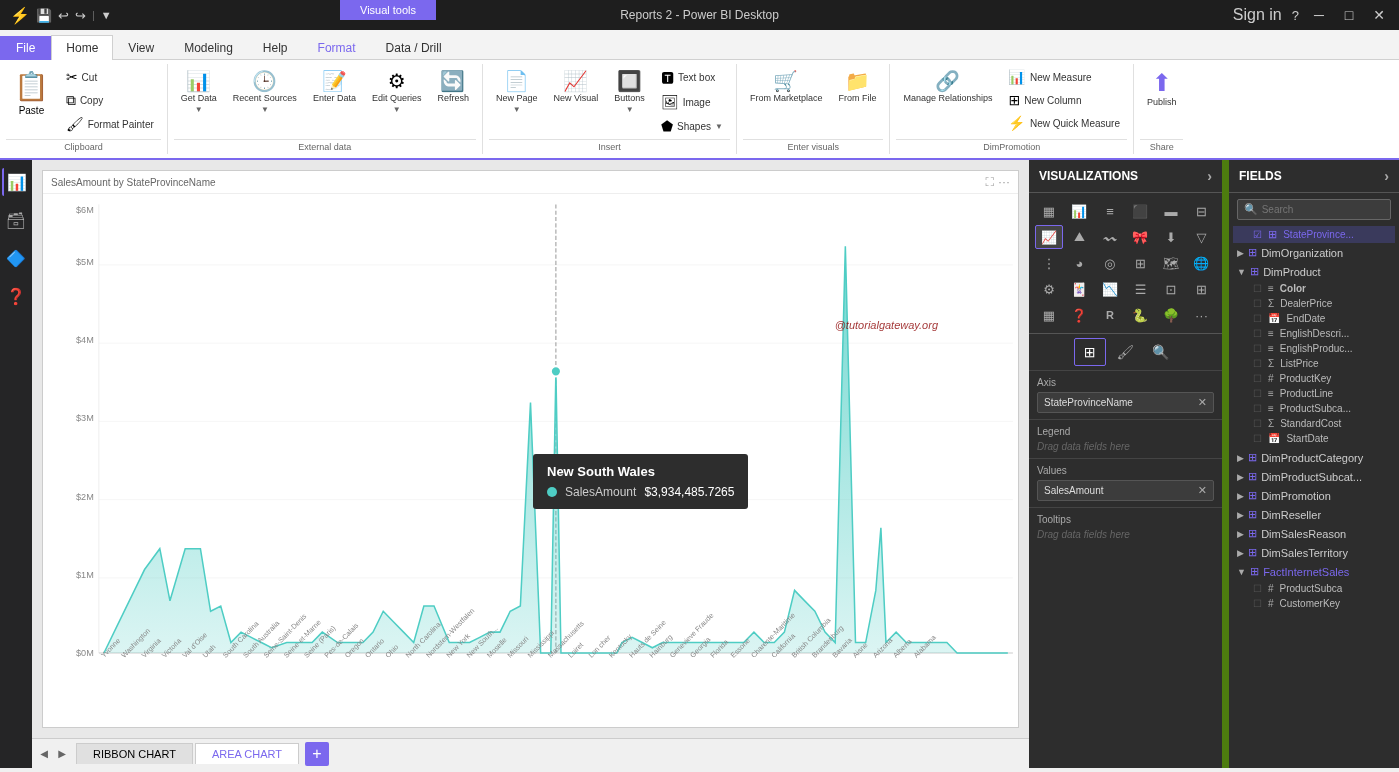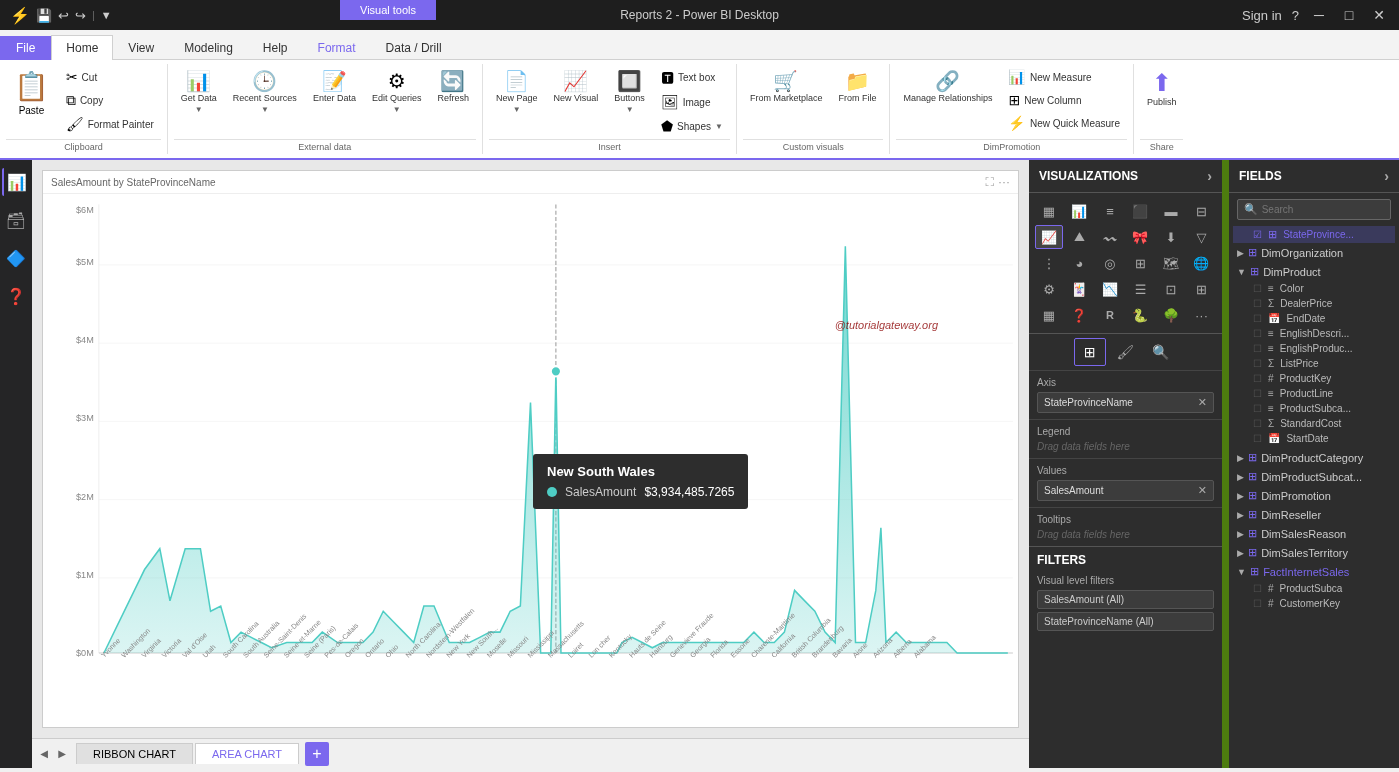--- a/index.html
+++ b/index.html
@@ -356,21 +356,21 @@
     <span style="font-size:13px;color:#ccc;cursor:pointer;">↩</span>
     <span style="font-size:13px;color:#ccc;cursor:pointer;">↪</span>
     <span style="color:#666;font-size:11px;">|</span>
     <span style="font-size:11px;color:#ccc;">▼</span>
   </div>
   <div style="position:absolute;top:0;left:340px;background:#7b68ee;padding:0 20px;height:20px;display:flex;align-items:center;">
     <span style="color:white;font-size:11px;">Visual tools</span>
   </div>
   <div class="title-bar-title" style="font-size:12px;color:#ccc;position:absolute;left:50%;transform:translateX(-50%);">Reports 2 - Power BI Desktop</div>
   <div style="display:flex;align-items:center;gap:10px;">
-    <span style="font-size:13px;color:#ccc;cursor:pointer;">Sign in</span>
+    <span style="font-size:16px;color:#ccc;cursor:pointer;">Sign in</span>
     <span style="font-size:13px;color:#ccc;cursor:pointer;">?</span>
     <div class="title-bar-btn">─</div>
     <div class="title-bar-btn">□</div>
     <div class="title-bar-btn close">✕</div>
   </div>
 </div>
 
 <div class="ribbon-tabs">
   <div class="ribbon-tab file active">File</div>
   <div class="ribbon-tab active">Home</div>
@@ -475,21 +475,21 @@
     <div class="ribbon-group-content">
       <div class="ribbon-btn">
         <span class="icon">🛒</span>
         <span class="label">From Marketplace</span>
       </div>
       <div class="ribbon-btn">
         <span class="icon">📁</span>
         <span class="label">From File</span>
       </div>
     </div>
-    <div class="ribbon-group-label">Custom visuals</div>
+    <div class="ribbon-group-label">Enter visuals</div>
   </div>
 
   <div class="ribbon-group">
     <div class="ribbon-group-content">
       <div class="ribbon-btn">
         <span class="icon">🔗</span>
         <span class="label">Manage Relationships</span>
       </div>
       <div class="ribbon-col" style="gap:1px;justify-content:flex-start;">
         <div class="ribbon-btn-small">
@@ -717,26 +717,20 @@
           <span>SalesAmount</span>
           <span class="field-well-x">✕</span>
         </div>
       </div>
 
       <div class="field-well">
         <div class="field-well-label">Tooltips</div>
         <div class="field-well-placeholder">Drag data fields here</div>
       </div>
 
-      <div class="filters-section">
-        <div class="filters-label">FILTERS</div>
-        <div class="filter-sublabel">Visual level filters</div>
-        <div class="filter-item">SalesAmount (All)</div>
-        <div class="filter-item">StateProvinceName (All)</div>
-      </div>
     </div>
 
     <div class="fields-panel">
       <div class="panel-header">
         <span>FIELDS</span>
         <span class="panel-chevron">›</span>
       </div>
 
       <div class="search-box">
         <span class="search-icon">🔍</span>
@@ -759,21 +753,21 @@
 
         <div class="field-group">
           <div class="field-group-header">
             <span class="field-group-chevron">▼</span>
             <span style="font-size:11px;color:#7b68ee;">⊞</span>
             <span>DimProduct</span>
           </div>
           <div class="field-item">
             <span style="font-size:10px;color:#555;">☐</span>
             <span style="font-size:10px;color:#aaa;">≡</span>
-            <span style="font-size:10px;">Color</span>
+            <span style="font-size:10px;font-weight:bold;">Color</span>
           </div>
           <div class="field-item">
             <span style="font-size:10px;color:#555;">☐</span>
             <span style="font-size:10px;color:#aaa;">Σ</span>
             <span style="font-size:10px;">DealerPrice</span>
           </div>
           <div class="field-item">
             <span style="font-size:10px;color:#555;">☐</span>
             <span style="font-size:10px;color:#aaa;">📅</span>
             <span style="font-size:10px;text-align:right;">EndDate</span>

